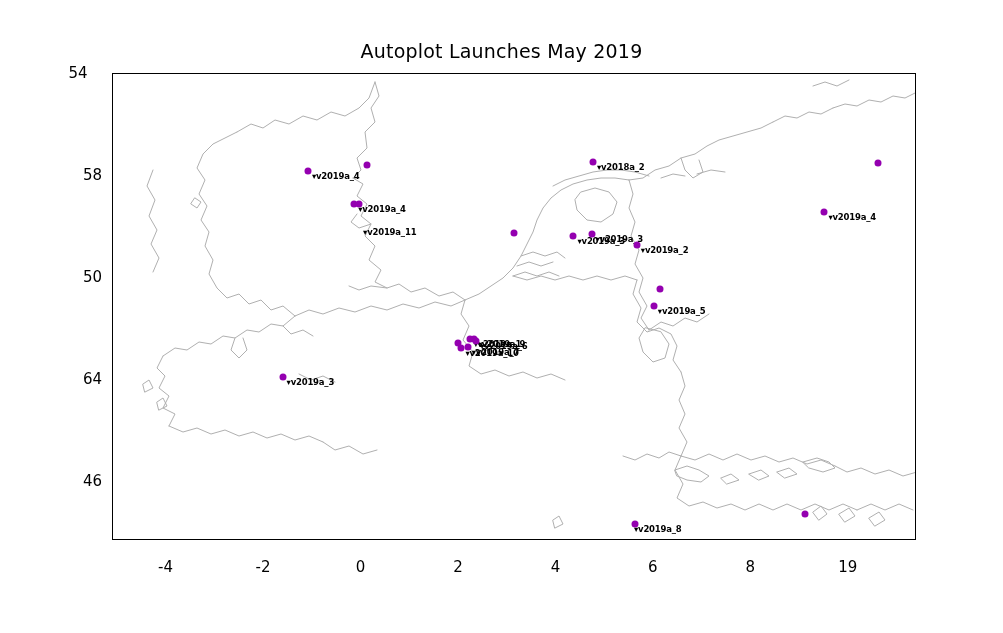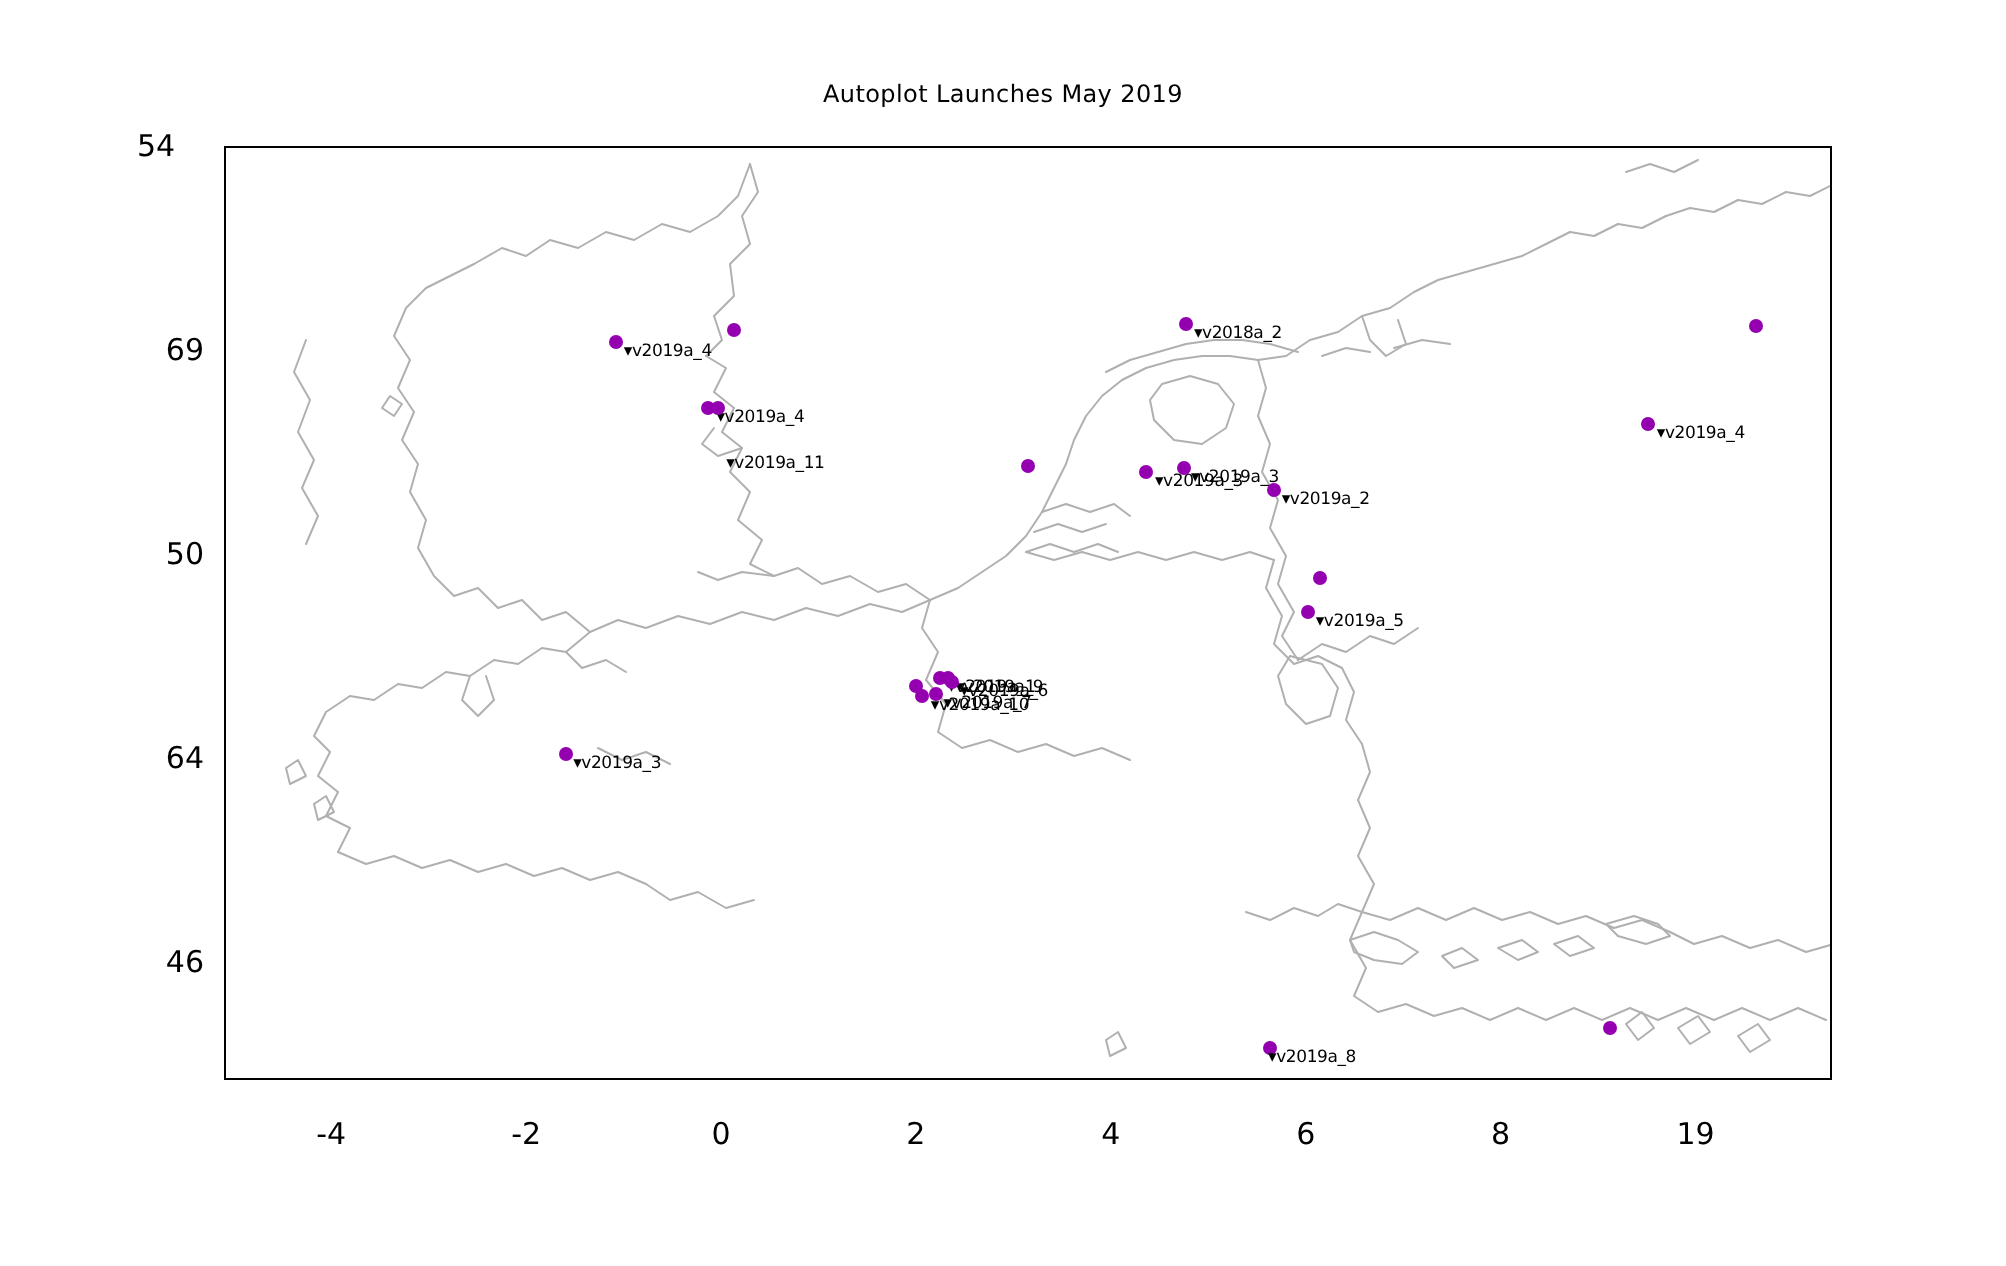--- a/index.html
+++ b/index.html
@@ -1,35 +1,35 @@
 <!DOCTYPE html>
 <html><head>
 <meta charset="utf-8">
 <style>
   html,body{margin:0;padding:0;background:#ffffff;}
   body{width:1003px;height:633px;position:relative;overflow:hidden;
        font-family:"DejaVu Sans",sans-serif;}
   #figure{position:absolute;left:0;top:0;width:1003px;height:633px;background:#ffffff;}
   #title{position:absolute;left:0;top:40px;width:1003px;text-align:center;
-         font-size:12px;color:#000000;letter-spacing:.2px;}
+         font-size:19px;color:#000000;letter-spacing:.2px;}
   #axes{position:absolute;left:112px;top:73px;width:804px;height:467px;
         border:1.3px solid #000000;box-sizing:border-box;background:#ffffff;overflow:hidden;}
   #mapsvg{position:absolute;left:0;top:0;width:804px;height:467px;display:block;}
   .tick{position:absolute;background:#000000;}
   .tick.y{width:6px;height:1.3px;left:-6px;}
   .tick.y.minor{width:4px;left:-4px;}
   .tick.x{height:6px;width:1.3px;top:-6px;}
   .tick.x.minor{height:4px;top:-4px;}
   .tlabel{position:absolute;font-size:15px;color:#000000;white-space:nowrap;}
   .ylabel{text-align:right;transform:translateY(-50%);}
   .xlabel{text-align:center;transform:translateX(-50%);}
   .pt{position:absolute;width:7px;height:7px;border-radius:50%;
       transform:translate(-50%,-50%);}
   .ptlabel{position:absolute;font-size:8.5px;color:#000000;white-space:nowrap;
-           font-weight:400;letter-spacing:-0.2px;transform:translateY(-50%);}
+           font-weight:700;letter-spacing:-0.2px;transform:translateY(-50%);}
 </style>
 </head>
 <body>
 
 <div id="figure">
 
   <div id="title">Autoplot Launches May 2019</div>
 
   <div id="axes">
     <svg id="mapsvg" viewBox="0 0 804 467" preserveAspectRatio="none">
@@ -209,21 +209,21 @@
         <div class="pt" style="left: 169.571px; top: 303.167px; background: rgb(148, 0, 176);"></div>
         <div class="ptlabel" style="left: 173.571px; top: 308.167px;">▾v2019a_3</div>
         <div class="pt" style="left: 522.356px; top: 450.157px; background: rgb(148, 0, 176);"></div>
         <div class="ptlabel" style="left: 521px; top: 455.157px;">▾v2019a_8</div>
         <div class="pt" style="left: 691.927px; top: 439.95px; background: rgb(148, 0, 176);"></div>
       </div>
   </div>
 
   <div id="ylabels">
       <div class="tlabel ylabel" style="left: 54px; width: 48px; top: 73px; text-align: center;">54</div>
-      <div class="tlabel ylabel" style="left: 54px; width: 48px; top: 175.077px;">69</div>
+      <div class="tlabel ylabel" style="left: 54px; width: 48px; top: 175.077px;">58</div>
       <div class="tlabel ylabel" style="left: 54px; width: 48px; top: 277.153px;">50</div>
       <div class="tlabel ylabel" style="left: 54px; width: 48px; top: 379.23px;">64</div>
       <div class="tlabel ylabel" style="left: 54px; width: 48px; top: 481.306px;">46</div>
     </div>
   <div id="xlabels">
       <div class="tlabel xlabel" style="left: 165.6px; top: 558px;">-4</div>
       <div class="tlabel xlabel" style="left: 263.055px; top: 558px;">-2</div>
       <div class="tlabel xlabel" style="left: 360.509px; top: 558px;">0</div>
       <div class="tlabel xlabel" style="left: 457.964px; top: 558px;">2</div>
       <div class="tlabel xlabel" style="left: 555.418px; top: 558px;">4</div>

